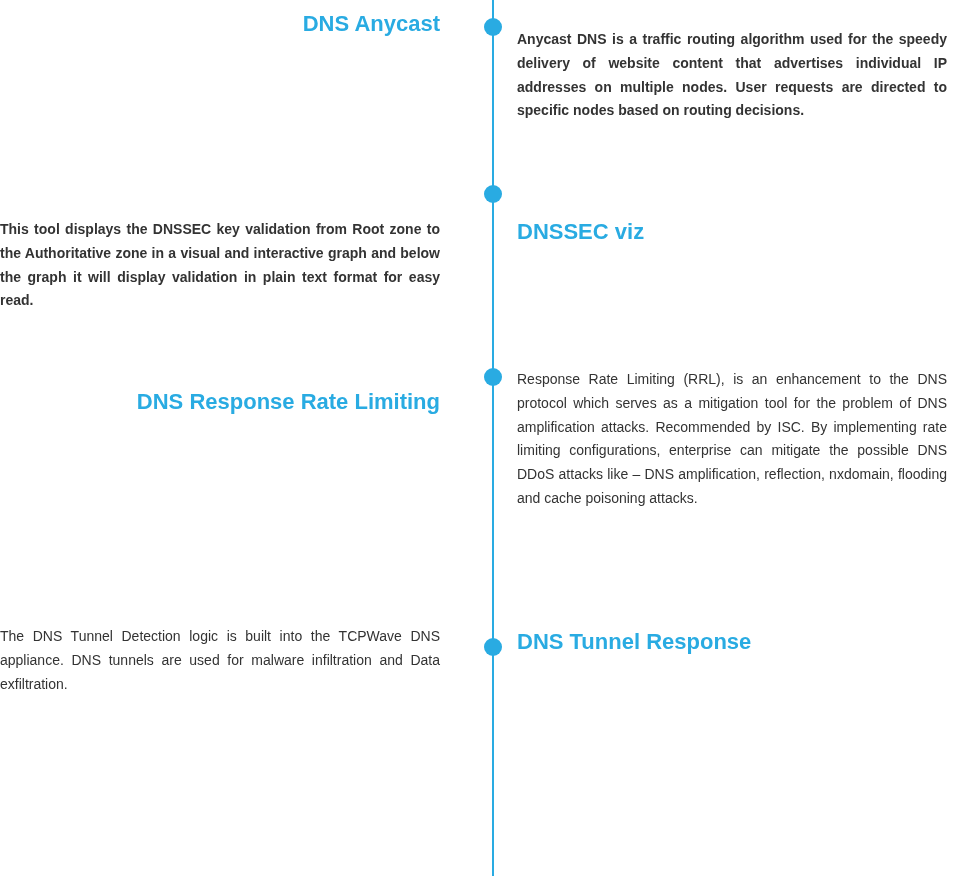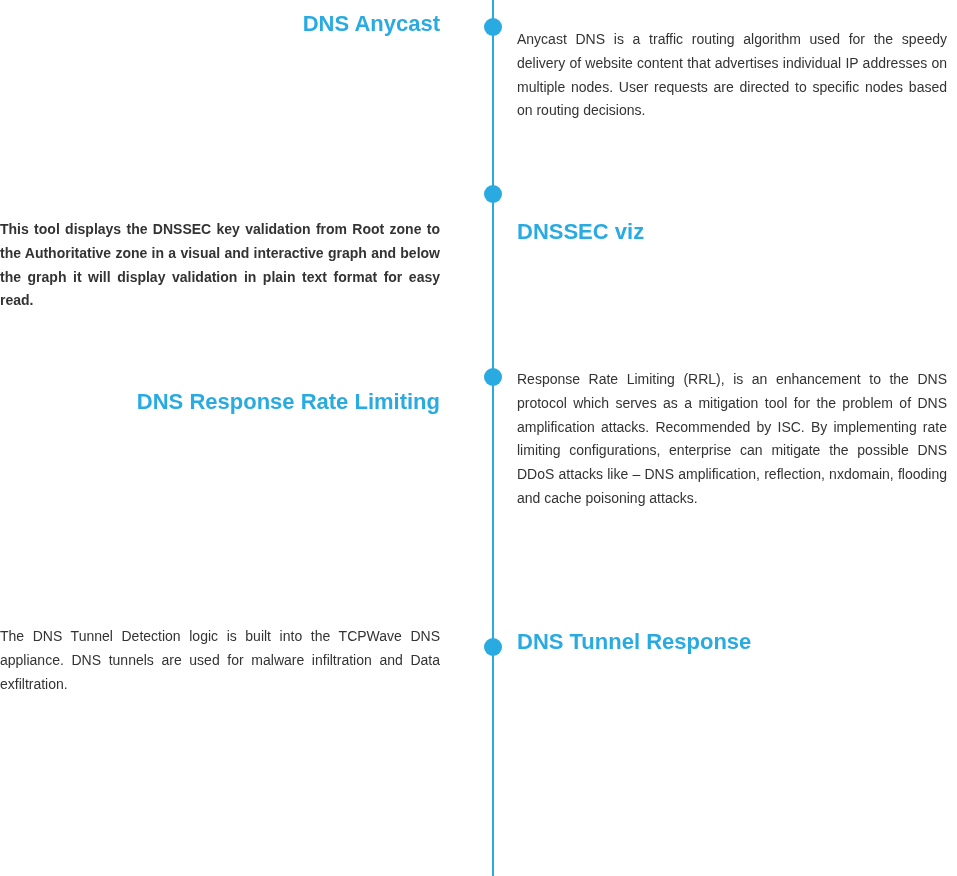--- a/index.html
+++ b/index.html
@@ -81,20 +81,21 @@
     .item1-dot {
       top: 18px;
     }
 
     .item1-left {
       top: 10px;
     }
 
     .item1-right {
       top: 28px;
+      font-weight: bold;
     }
 
     
     .item2-dot {
       top: 185px;
     }
 
     .item2-left {
       top: 218px;
       font-weight: bold;

